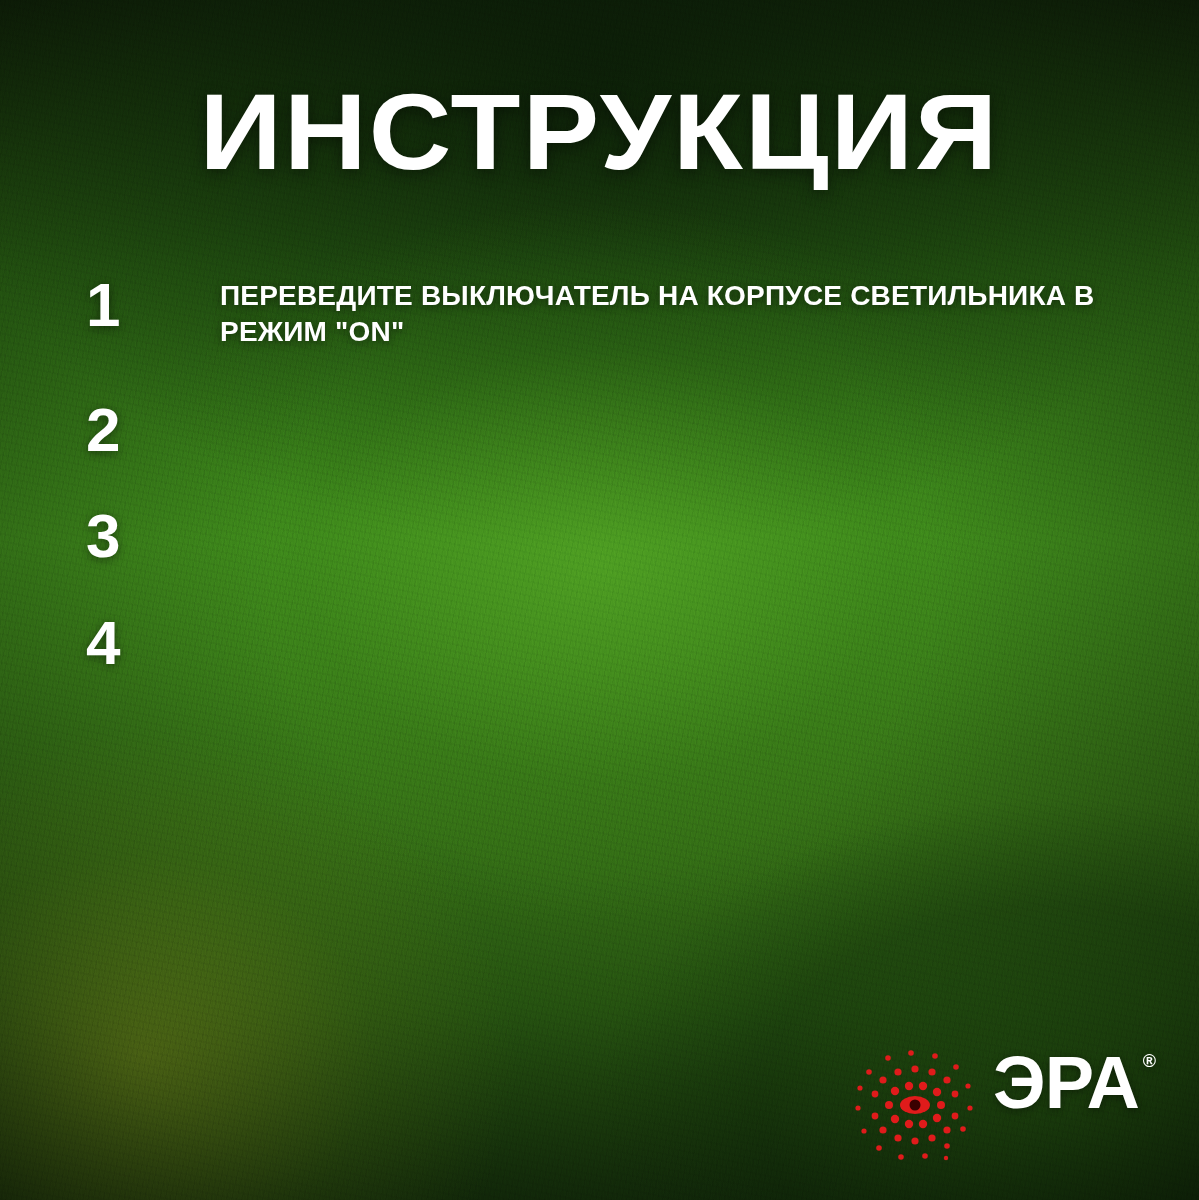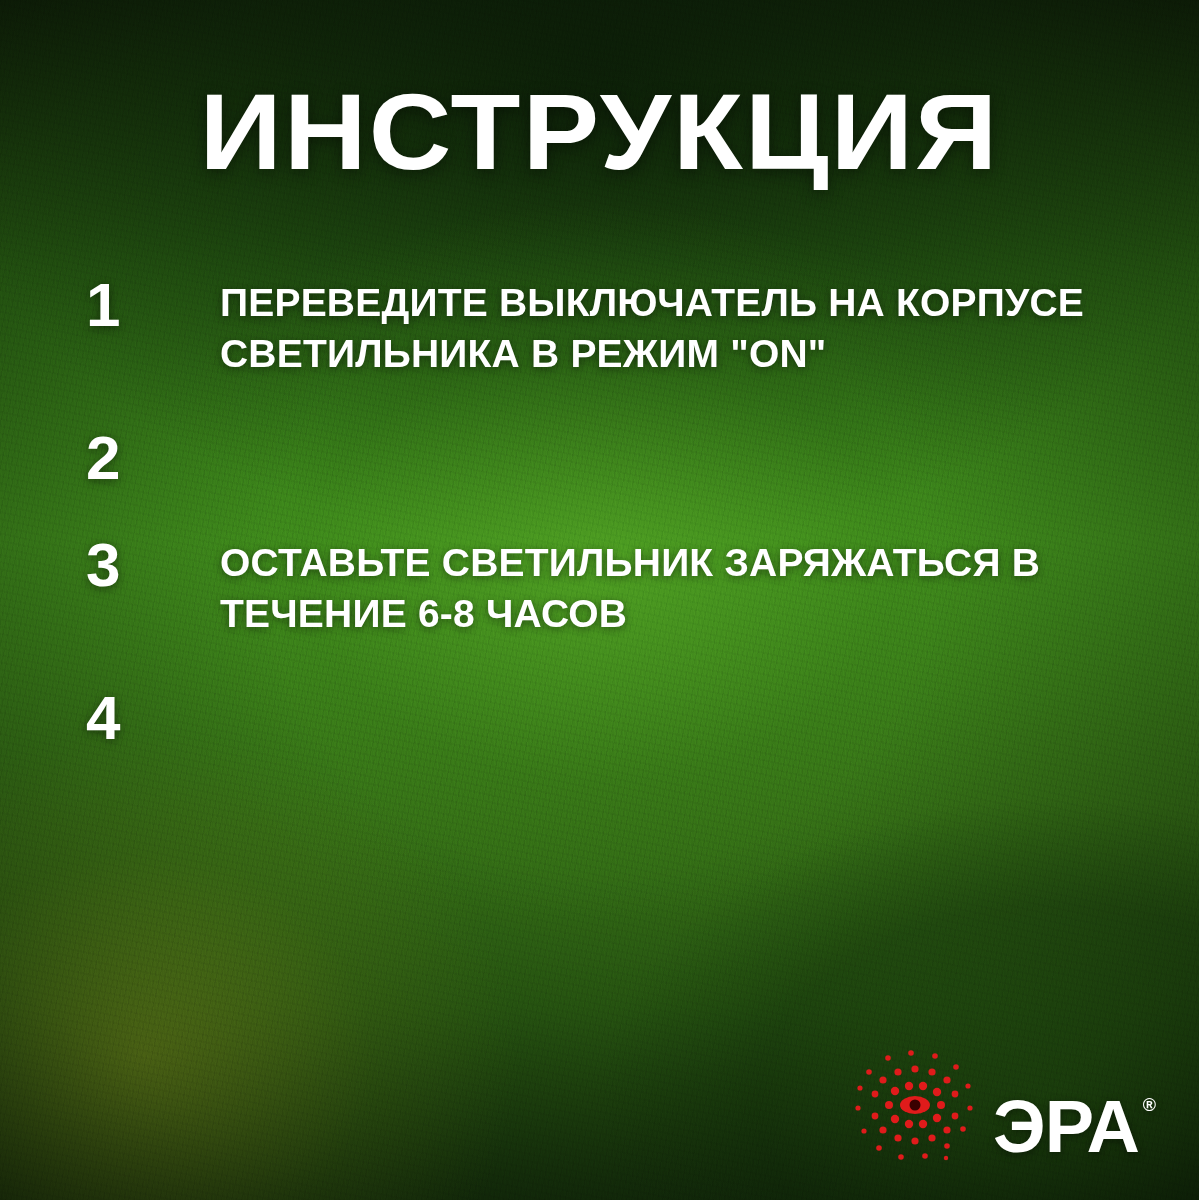--- a/index.html
+++ b/index.html
@@ -93,36 +93,36 @@
     font-weight: 700;
     line-height: 0.88;
     text-align: left;
     padding-left: 14px;
     box-sizing: border-box;
     text-shadow: 0 2px 10px rgba(0,0,0,0.45);
   }
 
   .step-text {
     color: #ffffff;
-    font-size: 39px;
+    font-size: 28px;
     font-weight: 700;
     line-height: 1.30;
     letter-spacing: 0.2px;
     text-shadow: 0 2px 9px rgba(0,0,0,0.45);
     text-transform: uppercase;
     max-width: 930px;
   }
 
   
   .logo {
     position: absolute;
     right: 44px;
     bottom: 36px;
     display: flex;
-    align-items: flex-end;
+    align-items: flex-start;
     gap: 16px;
   }
   .logo-mark {
     width: 124px;
     height: 118px;
     display: block;
   }
   .logo-word {
     color: #ffffff;
     font-size: 74px;
@@ -159,21 +159,20 @@
         <div class="step-num">1</div>
         <div class="step-text">ПЕРЕВЕДИТЕ ВЫКЛЮЧАТЕЛЬ  НА  КОРПУСЕ СВЕТИЛЬНИКА В РЕЖИМ "ON"</div>
       </div>
 
       <div class="step">
         <div class="step-num">2</div>
       </div>
 
       <div class="step">
         <div class="step-num">3</div>
-        <div class="step-text">ОСТАВЬТЕ  СВЕТИЛЬНИК ЗАРЯЖАТЬСЯ В ТЕЧЕНИЕ 6-8 ЧАСОВ</div>
       </div>
 
       <div class="step">
         <div class="step-num">4</div>
       </div>
 
     </div>
 
     <div class="logo">
       <svg class="logo-mark" viewBox="0 0 124 118">

